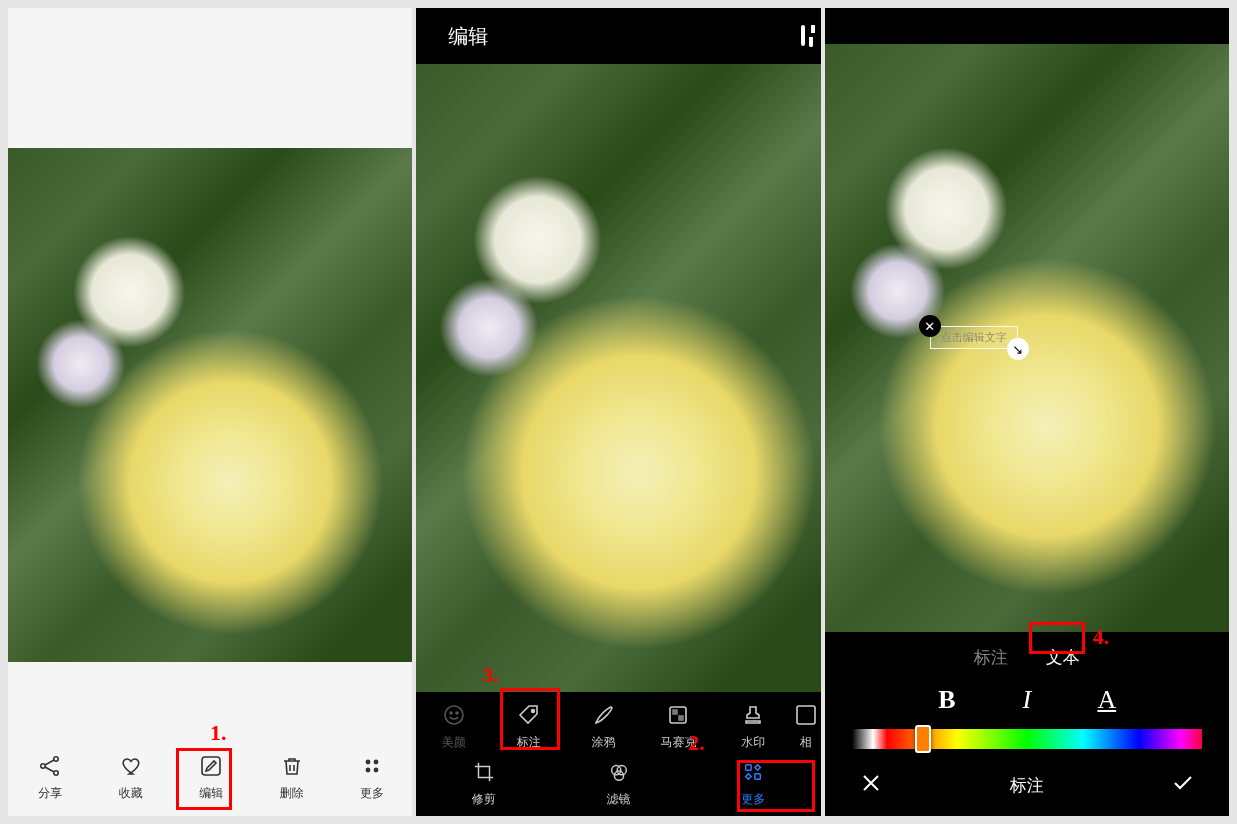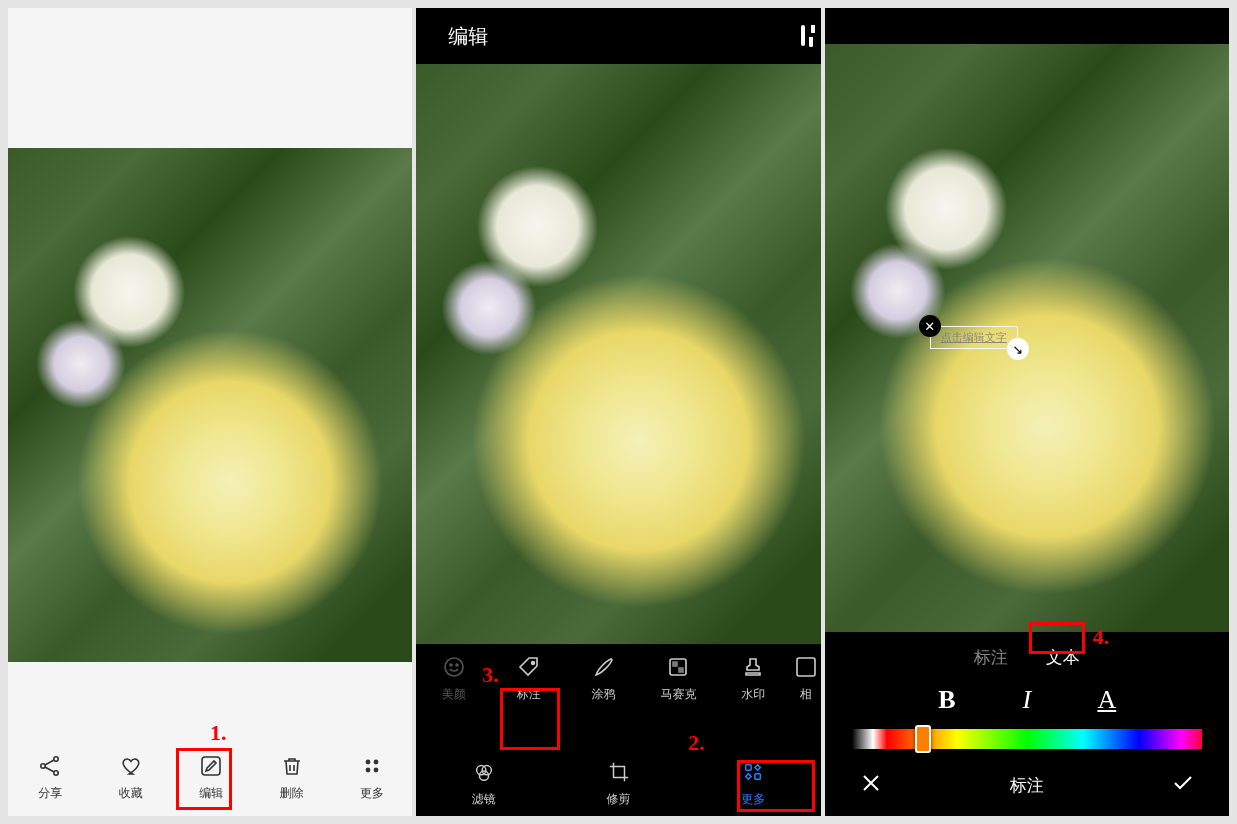--- a/index.html
+++ b/index.html
@@ -84,21 +84,20 @@
   .bb-item.selected { color:#2d7dff; }
   .bb-item.disabled { color:#555; }
   
   .editor-tools {
     display:flex;
     flex-direction:column;
     background:#000;
     color:#ccc;
     padding:6px 0 4px 0;
     flex-shrink:0;
-    gap:48px;
   }
   .editor-tools .row { display:flex; padding:4px 0; }
   .editor-tools .row .bb-item { font-size:12px; }
   .editor-tools .row.top .bb-item svg { width:24px; height:24px; }
   .editor-tools .row.bot .bb-item svg { width:22px; height:22px; }
 
   
   .step {
     position:absolute;
     color:#ff0000;
@@ -175,21 +174,20 @@
     display:flex; align-items:center; justify-content:center;
     position:absolute; left:-11px; top:-11px;
     font-size:13px; cursor:pointer;
   }
   .text-overlay .box {
     border:1px solid rgba(255,255,255,.9);
     padding:3px 10px;
     font-size:11px;
     color:rgba(120,120,120,.8);
     background:rgba(255,255,255,.08);
-    text-decoration:underline;
   }
   .text-overlay .handle {
     width:22px; height:22px; border-radius:50%;
     background:#fff; color:#000;
     display:flex; align-items:center; justify-content:center;
     position:absolute; right:-11px; bottom:-11px;
     font-size:13px; cursor:pointer;
   }
 
   .save-icon-box{
@@ -357,34 +355,34 @@
               <rect x="3" y="3" width="18" height="18" rx="2"></rect>
             </svg>
           </span>
         <span>相</span>
       </div>
     </div>
     <div class="row bot">
       <div class="bb-item">
         <span class="ic">
             <svg viewBox="0 0 24 24">
+              <path d="M6 2v16h16M2 6h16v16"></path>
+            </svg>
+          </span>
+        <span>修剪</span>
+      </div>
+      <div class="bb-item">
+        <span class="ic">
+            <svg viewBox="0 0 24 24">
               <circle cx="9" cy="10" r="5"></circle>
               <circle cx="15" cy="10" r="5"></circle>
               <circle cx="12" cy="16" r="5"></circle>
             </svg>
           </span>
         <span>滤镜</span>
-      </div>
-      <div class="bb-item">
-        <span class="ic">
-            <svg viewBox="0 0 24 24">
-              <path d="M6 2v16h16M2 6h16v16"></path>
-            </svg>
-          </span>
-        <span>修剪</span>
       </div>
       <div class="bb-item selected">
         <span class="ic">
             <svg viewBox="0 0 24 24" style="stroke:#2d7dff">
               <rect x="4" y="4" width="6" height="6" rx="1"></rect>
               <rect x="14" y="14" width="6" height="6" rx="1"></rect>
               <path d="M17 4l3 3-3 3-3-3zM7 14l3 3-3 3-3-3z"></path>
             </svg>
           </span>
         <span>更多</span>

